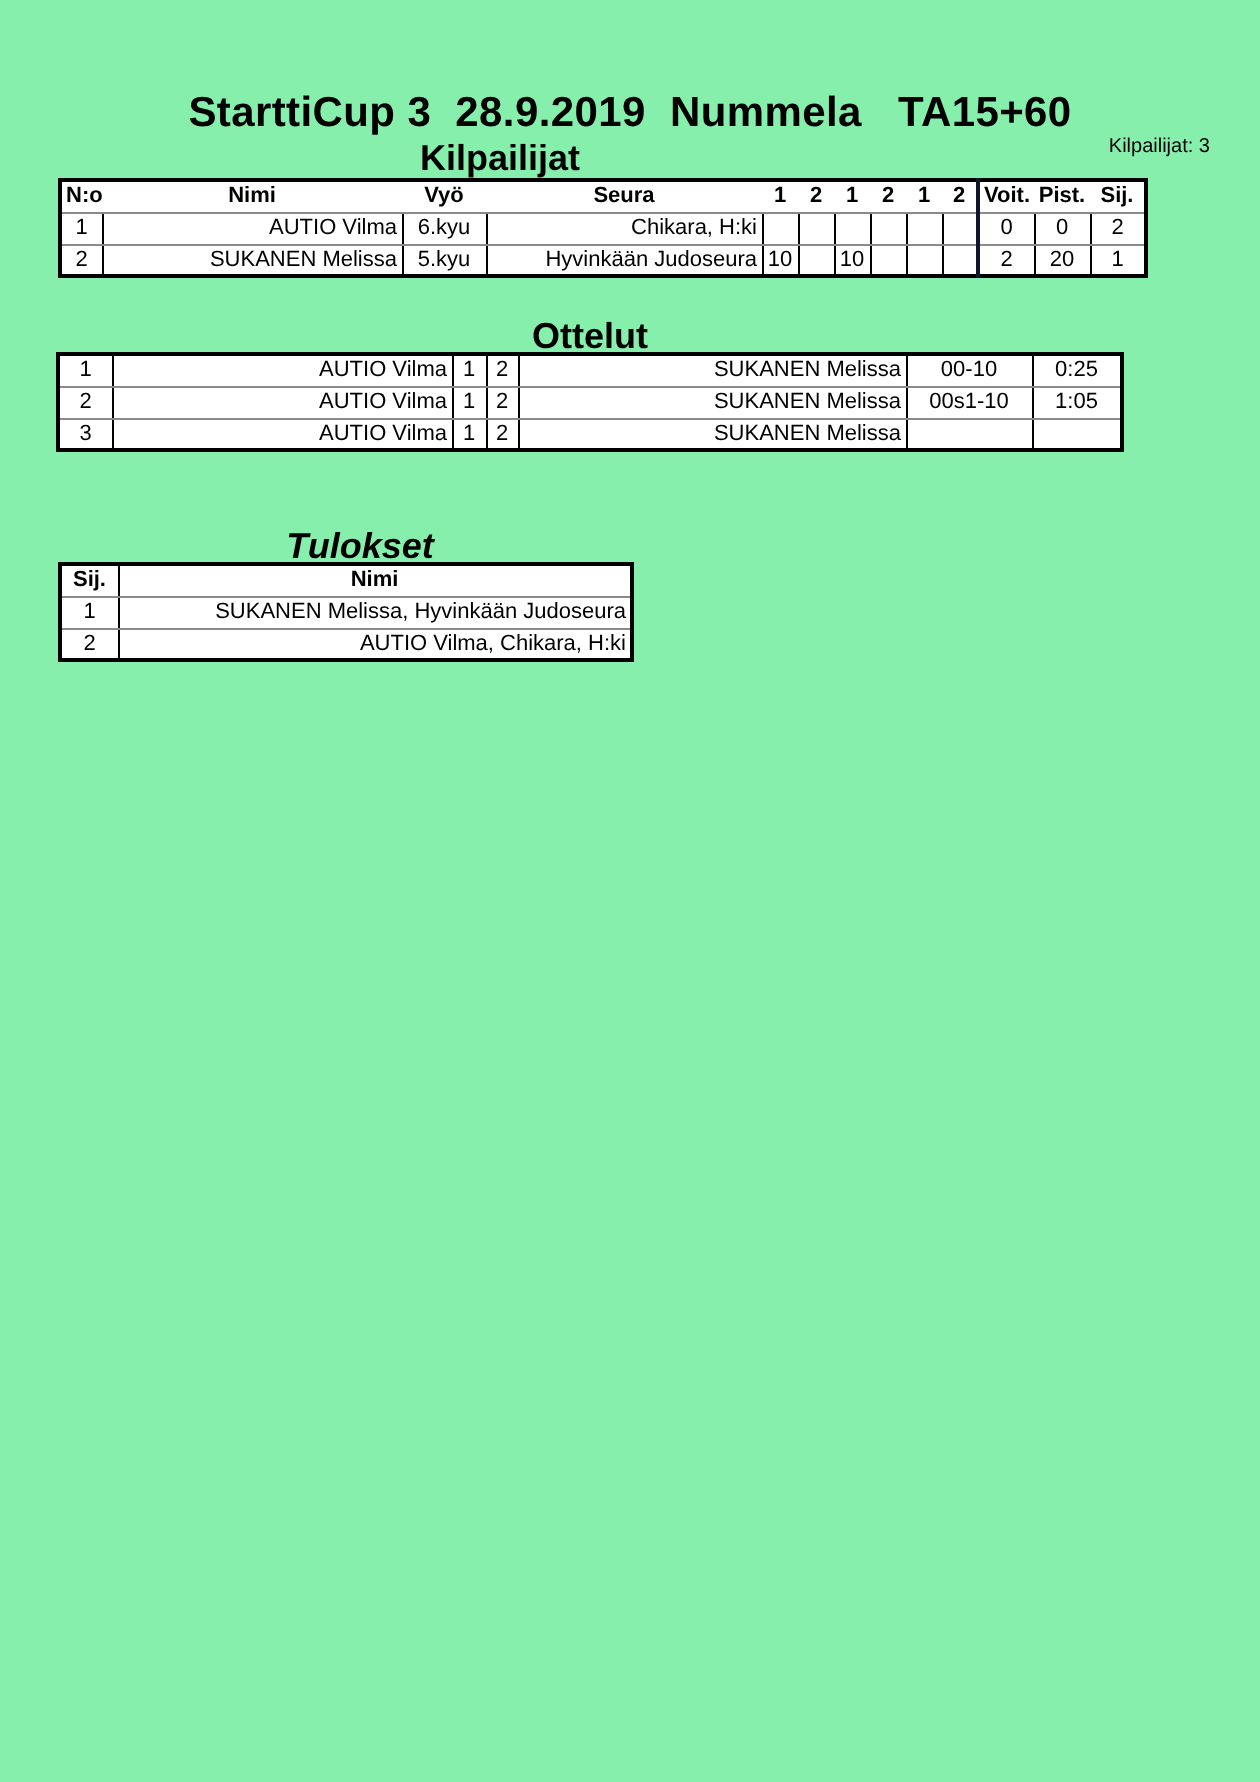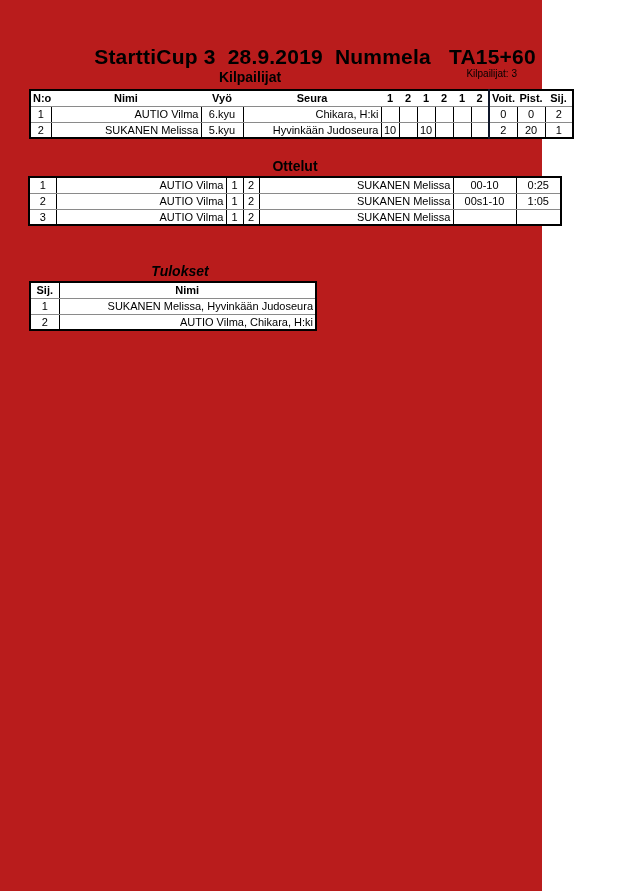--- a/index.html
+++ b/index.html
@@ -6,35 +6,35 @@
   html, body { background: #fff; }
   body {
     width: 630px; height: 891px;
     font-family: "Liberation Sans", sans-serif;
     color: #000;
     position: relative;
     overflow: hidden;
   }
   .page {
     position: absolute; left: 0; top: 0;
-    width: 542px; height: 891px;
-    background: #b91c1c;
+    width: 630px; height: 891px;
+    background: #86efac;
   }
   .doc-title {
     position: absolute;
     top: 45px; left: 315px;
     transform: translateX(-50%);
     font-size: 21px; font-weight: bold;
     white-space: pre;
     letter-spacing: 0.2px;
   }
   .section-heading {
     position: absolute;
     transform: translateX(-50%);
-    font-size: 14px; font-weight: bold;
+    font-size: 18px; font-weight: bold;
     white-space: nowrap;
   }
   .heading-kilpailijat { top: 69px; left: 250px; }
   .heading-ottelut     { top: 158px; left: 295px; }
   .heading-tulokset    { top: 263px; left: 180px; font-style: italic; }
   .competitor-count {
     position: absolute;
     top: 68px; right: 25px;
     font-size: 10px;
     white-space: nowrap;

